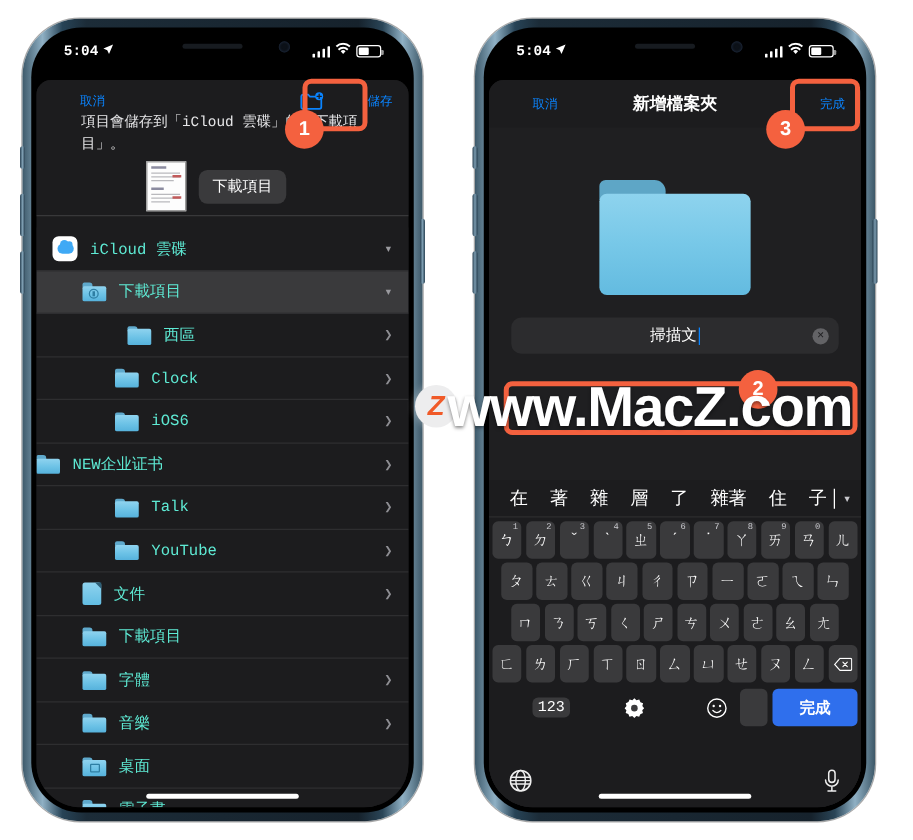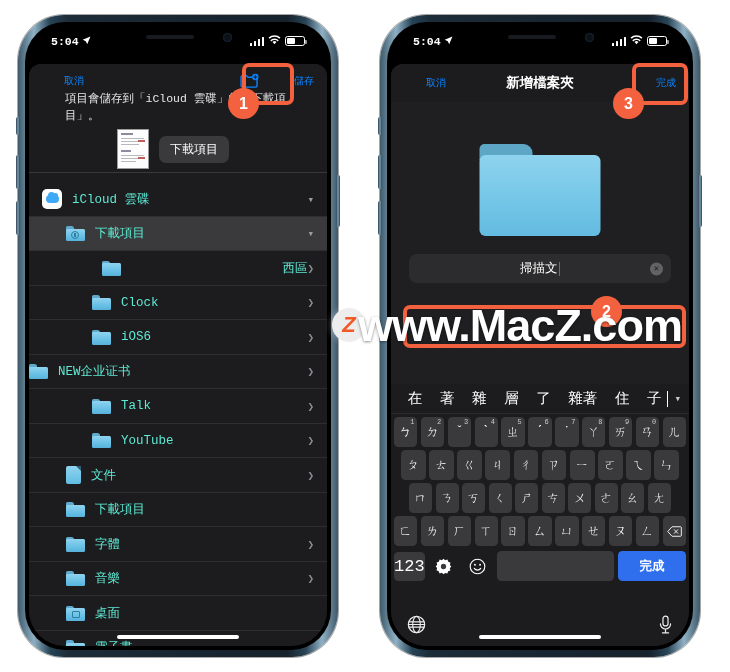--- a/index.html
+++ b/index.html
@@ -197,21 +197,21 @@
   .cand .c.cur::after{content:"";position:absolute;right:2px;top:2px;width:1.2px;height:16px;background:#fff;}
   .cand .more{flex:0 0 auto;color:#c7c7cc;font-size:11px;padding-left:4px;}
   .krow{display:flex;justify-content:center;gap:3.5px;padding:3px 3px 0;box-sizing:border-box;}
   .key{
     flex:1 1 0;height:30px;border-radius:4.5px;background:#3a3a3c;
     position:relative;display:flex;align-items:center;justify-content:center;
     color:#fff;font-size:12.5px;
   }
   .key sup{position:absolute;right:3px;top:1px;font-size:7px;color:#c9c9ce;}
   .krow.bottom{align-items:center;gap:4px;padding:5px 3px 0;}
-  .key.fn{flex:0 0 30px;height:29px;font-size:17px;}
+  .key.fn{flex:0 0 30px;height:16px;font-size:12px;margin-left:32px;}
   .key.space{flex:1 1 auto;height:30px;background:#3a3a3c;}
   .key.done{flex:0 0 68px;height:30px;background:#2f6fed;color:#fff;font-size:12.5px;font-weight:600;}
   .kbfoot{
     position:absolute;left:0;right:0;bottom:0;height:38px;
     display:flex;align-items:center;justify-content:space-between;padding:0 16px;box-sizing:border-box;
   }
   .globe,.mic{color:#fff;opacity:.92;}
 
   
   .hl{position:absolute;border:4px solid #f4613f;border-radius:7px;box-sizing:border-box;z-index:60;}
@@ -335,21 +335,21 @@
               <div class="frow sel" style="padding-left:37px;">
                 <span class="ico folder dl">
                     <span class="bk"></span>
                     <span class="fr"></span>
                   </span>
                 <span class="lbl">下載項目</span>
                 <span class="chev-d">▾</span>
                 <span class="sep"></span>
               </div>
 
-              <div class="frow" style="padding-left:73px;text-align:right;">
+              <div class="frow" style="padding-left:73px;">
                 <span class="ico folder">
                     <span class="bk"></span>
                     <span class="fr"></span>
                   </span>
                 <span class="lbl">西區</span>
                 <span class="chev">❯</span>
                 <span class="sep"></span>
               </div>
 
               <div class="frow" style="padding-left:63px;">

